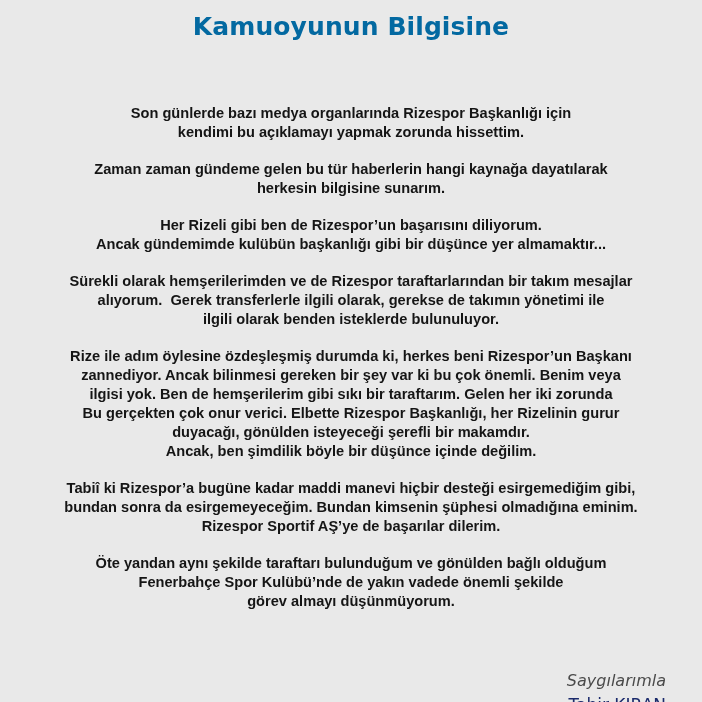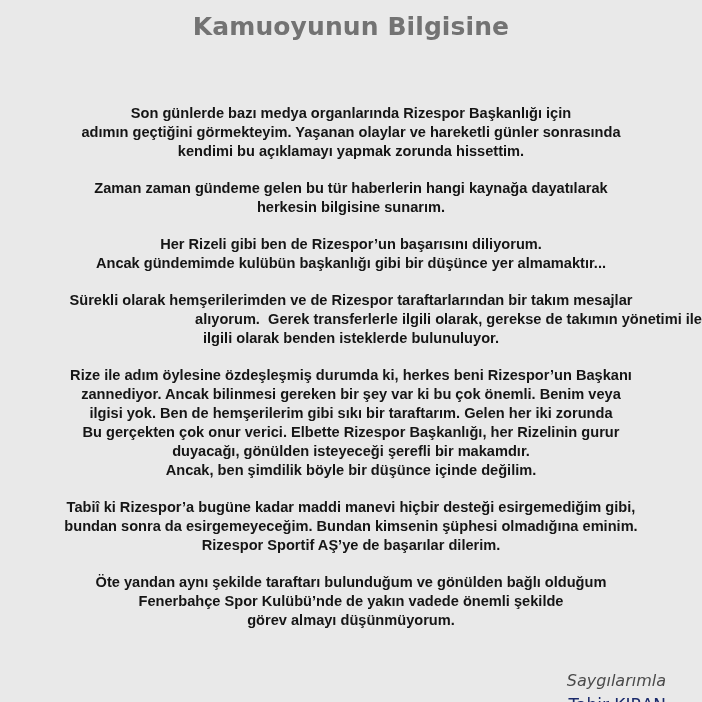--- a/index.html
+++ b/index.html
@@ -4,21 +4,21 @@
 <style>
   html, body { margin: 0; padding: 0; }
   body {
     width: 702px; height: 702px; overflow: hidden;
     background: #e9e9e9;
     font-family: "DejaVu Sans", sans-serif;
     position: relative;
   }
   .title {
     position: absolute; left: 0; top: 12px; width: 702px;
-    text-align: center; color: #737373;
+    text-align: center; color: #0369a1;
     font-size: 25px; font-weight: bold; letter-spacing: 0.1px;
     font-family: "DejaVu Sans", sans-serif;
   }
   .body-text {
     position: absolute; left: 0; top: 58px; width: 702px;
     text-align: center; color: #151515;
     font-family: "Liberation Sans", sans-serif;
     font-weight: bold; font-size: 14.6px; line-height: 19px; margin-top: 46px;
   }
   .para { margin: 0 0 18px 0; }
@@ -38,34 +38,33 @@
 </style>
 </head>
 <body>
 
 <div>
   <div class="title">Kamuoyunun Bilgisine</div>
 
   <div class="body-text">
     <p class="para">
       <span class="line">Son günlerde bazı medya organlarında Rizespor Başkanlığı için</span>
-      <span class="line">adımın geçtiğini görmekteyim. Yaşanan olaylar ve hareketli günler sonrasında</span>
       <span class="line">kendimi bu açıklamayı yapmak zorunda hissettim.</span>
     </p>
     <p class="para">
       <span class="line">Zaman zaman gündeme gelen bu tür haberlerin hangi kaynağa dayatılarak</span>
       <span class="line">herkesin bilgisine sunarım.</span>
     </p>
     <p class="para">
       <span class="line">Her Rizeli gibi ben de Rizespor’un başarısını diliyorum.</span>
       <span class="line">Ancak gündemimde kulübün başkanlığı gibi bir düşünce yer almamaktır...</span>
     </p>
     <p class="para">
       <span class="line">Sürekli olarak hemşerilerimden ve de Rizespor taraftarlarından bir takım mesajlar</span>
-      <span class="line" style="white-space:pre;text-align:right;">alıyorum.  Gerek transferlerle ilgili olarak, gerekse de takımın yönetimi ile</span>
+      <span class="line" style="white-space:pre;">alıyorum.  Gerek transferlerle ilgili olarak, gerekse de takımın yönetimi ile</span>
       <span class="line">ilgili olarak benden isteklerde bulunuluyor.</span>
     </p>
     <p class="para">
       <span class="line">Rize ile adım öylesine özdeşleşmiş durumda ki, herkes beni Rizespor’un Başkanı</span>
       <span class="line">zannediyor. Ancak bilinmesi gereken bir şey var ki bu çok önemli. Benim veya</span>
       <span class="line">ilgisi yok. Ben de hemşerilerim gibi sıkı bir taraftarım. Gelen her iki zorunda</span>
       <span class="line">Bu gerçekten çok onur verici. Elbette Rizespor Başkanlığı, her Rizelinin gurur</span>
       <span class="line">duyacağı, gönülden isteyeceği şerefli bir makamdır.</span>
       <span class="line">Ancak, ben şimdilik böyle bir düşünce içinde değilim.</span>
     </p>

